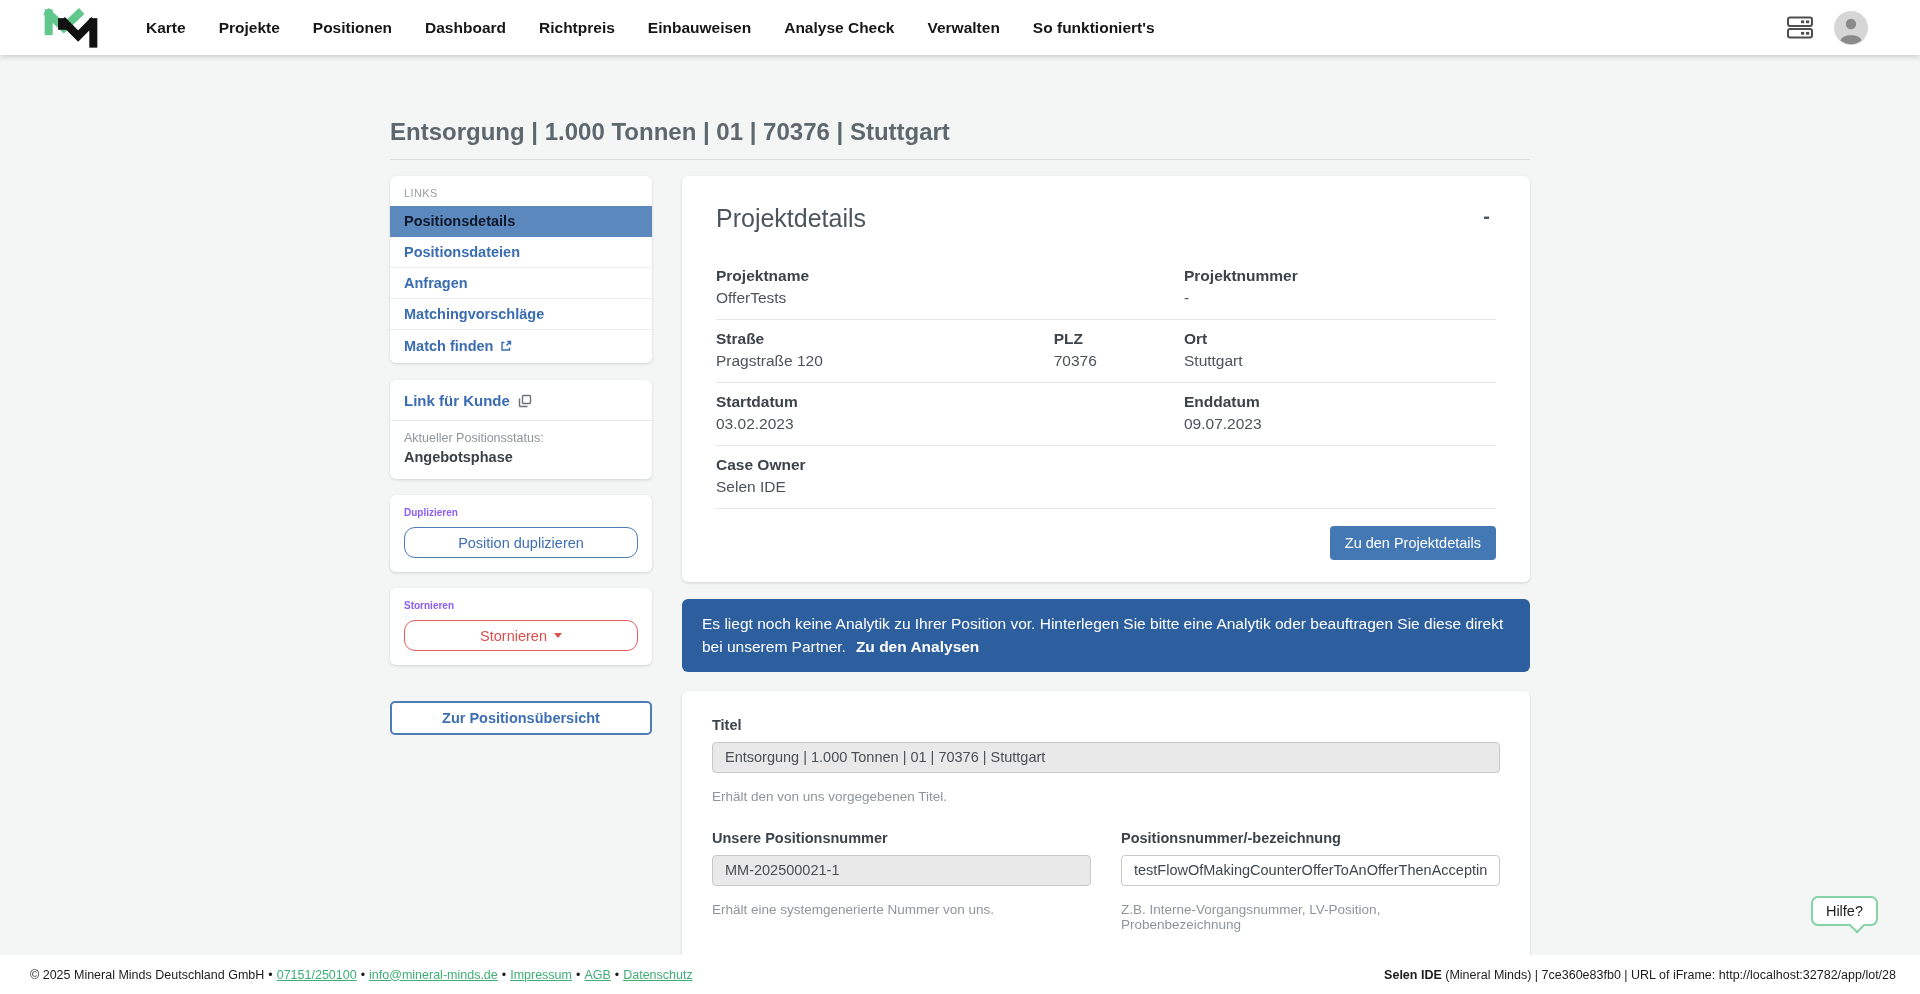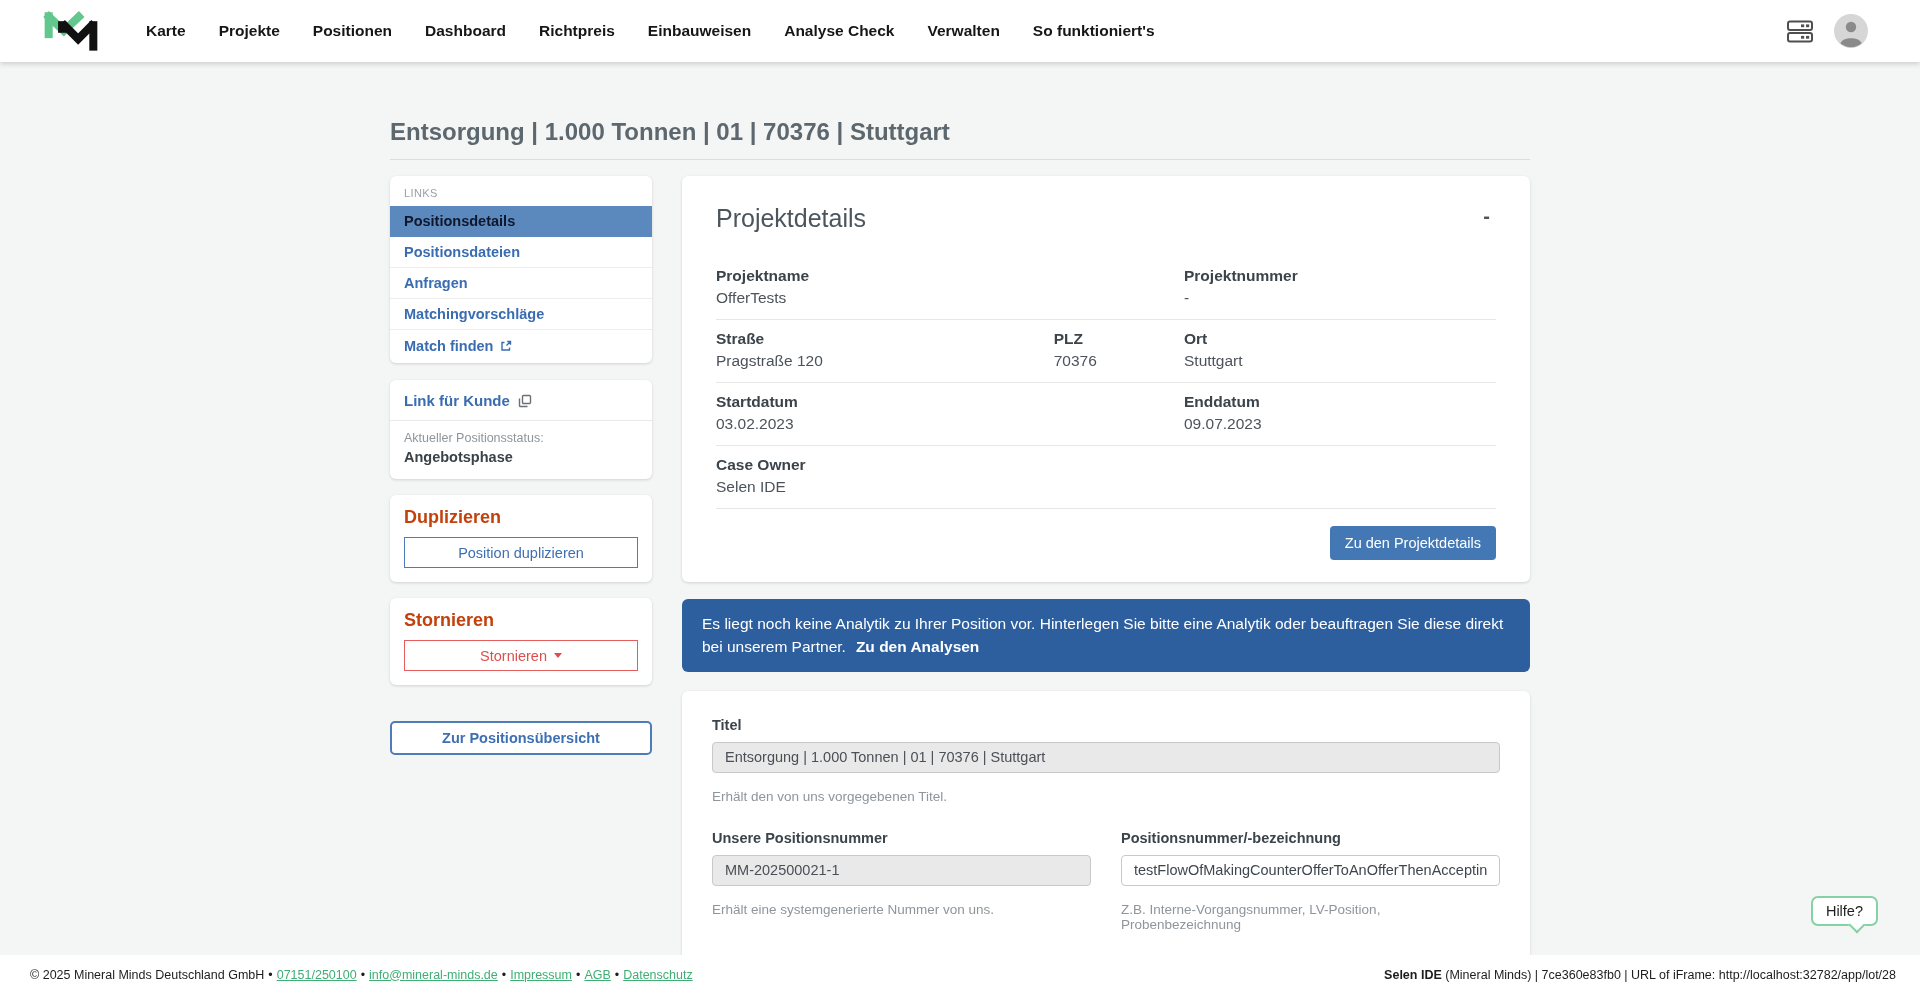--- a/index.html
+++ b/index.html
@@ -7,21 +7,21 @@
   body {
     font-family: "Liberation Sans", sans-serif;
     background:#f4f5f5;
     position:relative;
     overflow:hidden;
     color:#3b434b;
   }
   button { font-family: inherit; }
 
   
-  .topnav{position:absolute;top:0;left:0;right:0;height:62px;background:#fff;display:flex;align-items:center;padding:0 52px 0 42px;box-shadow:0 2px 5px rgba(0,0,0,.16);z-index:10}
+  .topnav{position:absolute;top:0;left:0;right:0;height:55px;background:#fff;display:flex;align-items:center;padding:0 52px 0 42px;box-shadow:0 2px 5px rgba(0,0,0,.16);z-index:10}
   .logo{width:58px;height:50px;margin-right:46px;flex:none}
   .nav-items{display:flex;gap:33px;align-items:center}
   .nav-item{font-size:15.5px;font-weight:600;color:#161616;cursor:pointer;white-space:nowrap}
   .nav-right{margin-left:auto;display:flex;align-items:center;gap:20px}
   .icon-btn{cursor:pointer;display:flex;align-items:center}
 
   
   .content{width:1140px;margin:0 auto;padding-top:118px}
   .page-title{font-size:24px;font-weight:700;color:#5d676e}
   .title-divider{height:1px;background:#dcdddd;margin-top:13px}
@@ -37,22 +37,22 @@
   .link-item:last-child{border-bottom:none}
   .link-item.sel{background:#5b88bd;color:#0f172a;border-color:#5b88bd}
 
   .customer-card{padding:12px 14px 14px;margin-bottom:16px}
   .customer-link{font-size:15px;font-weight:600;color:#3a6cb1;display:flex;align-items:center;gap:8px;cursor:pointer}
   .customer-divider{height:1px;background:#e9e9e9;margin:11px -14px 10px}
   .status-label{font-size:12.5px;color:#8e959b}
   .status-value{font-size:14.5px;font-weight:700;color:#3a4147;margin-top:4px}
 
   .action-card{padding:12px 14px 14px;margin-bottom:16px}
-  .action-header{font-size:18px;font-weight:700;color:#c2410c}
-  .btn-outline{display:flex;align-items:center;justify-content:center;width:100%;height:31px;margin-top:9px;border:1px solid #4d7cb7;border-radius:0;background:#fff;color:#3d6fb3;font-size:14.5px;cursor:pointer}
+  .action-header{font-size:10px;font-weight:700;color:#8b5cf6}
+  .btn-outline{display:flex;align-items:center;justify-content:center;width:100%;height:31px;margin-top:9px;border:1px solid #4d7cb7;border-radius:11px;background:#fff;color:#3d6fb3;font-size:14.5px;cursor:pointer}
   .btn-outline.red{border-color:#e25d5c;color:#dc4f4e}
   .caret-dn{width:0;height:0;border-left:4px solid transparent;border-right:4px solid transparent;border-top:5px solid #dc4f4e;margin-left:7px}
   .overview-btn{margin-top:20px;width:100%;height:34px;border:2px solid #4d7cb7;border-radius:5px;background:#fff;color:#3d6fb3;font-size:14.5px;font-weight:600;cursor:pointer}
 
   
   .project-card{padding:28px 34px 22px}
   .pc-head{display:flex;justify-content:space-between;align-items:flex-start}
   .pc-title{font-size:25px;font-weight:400;color:#4b555d}
   .pc-collapse{font-size:20px;font-weight:700;color:#4b555d;line-height:1;cursor:pointer;background:none;border:none;padding:2px 6px}
   .pd-grid{margin-top:24px}

